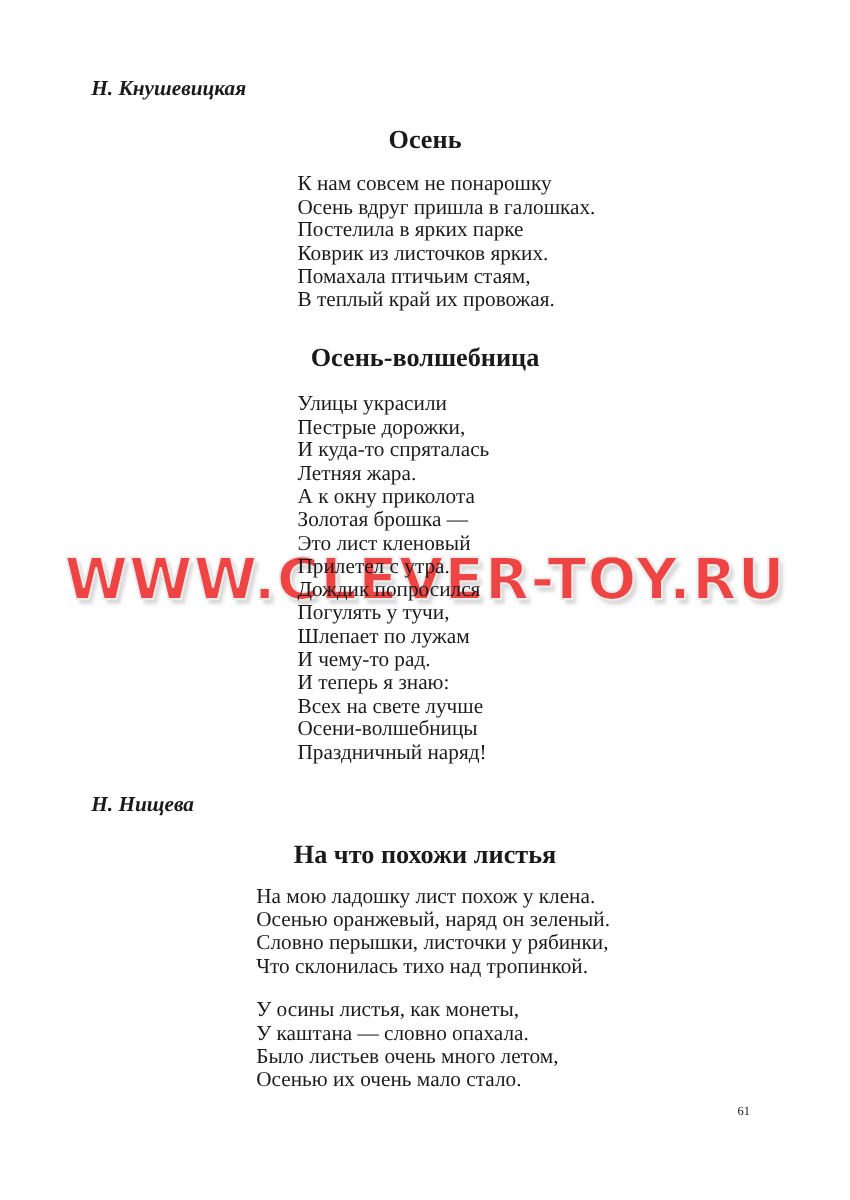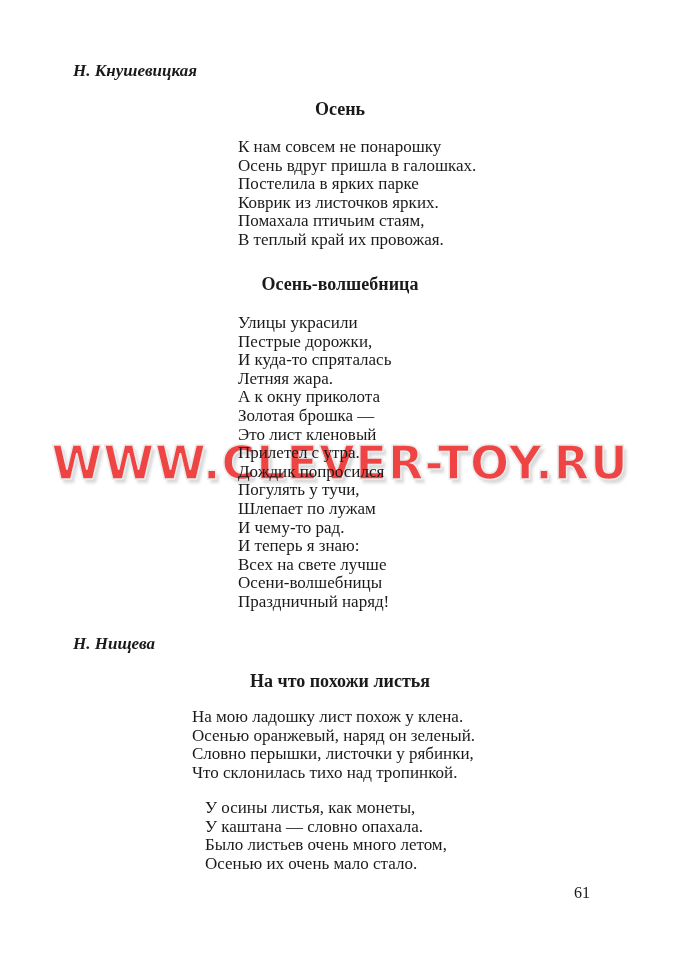--- a/index.html
+++ b/index.html
@@ -43,40 +43,40 @@
     font-style: italic;
     white-space: nowrap;
   }
   .author1 { top: 61px; }
   .author2 { top: 634px; }
   .title {
     left: 0;
     width: 100%;
     margin: 0;
     text-align: center;
-    font-size: 18px;
+    font-size: 21px;
     font-weight: bold;
     white-space: nowrap;
   }
   .t1 { top: 99px; }
   .t2 { top: 274px; }
   .t3 { top: 671px; }
   .poem {
     font-size: 17px;
     line-height: 18.6px;
     white-space: nowrap;
   }
   .p1 { left: 238px; top: 138px; }
   .p2 { left: 238px; top: 314px; }
-  .p3a { left: 192px; top: 708px; }
+  .p3a { left: 205px; top: 708px; }
   .p3b { left: 205px; top: 799px; }
   .page-number {
-    left: 574px;
+    left: 590px;
     top: 884px;
-    font-size: 16px;
+    font-size: 10px;
   }
 </style>
 </head>
 <body>
 
 <div class="page">
 
   <div class="watermark">WWW.CLEVER-TOY.RU</div>
 
   <div class="author author1">Н. Кнушевицкая</div>

